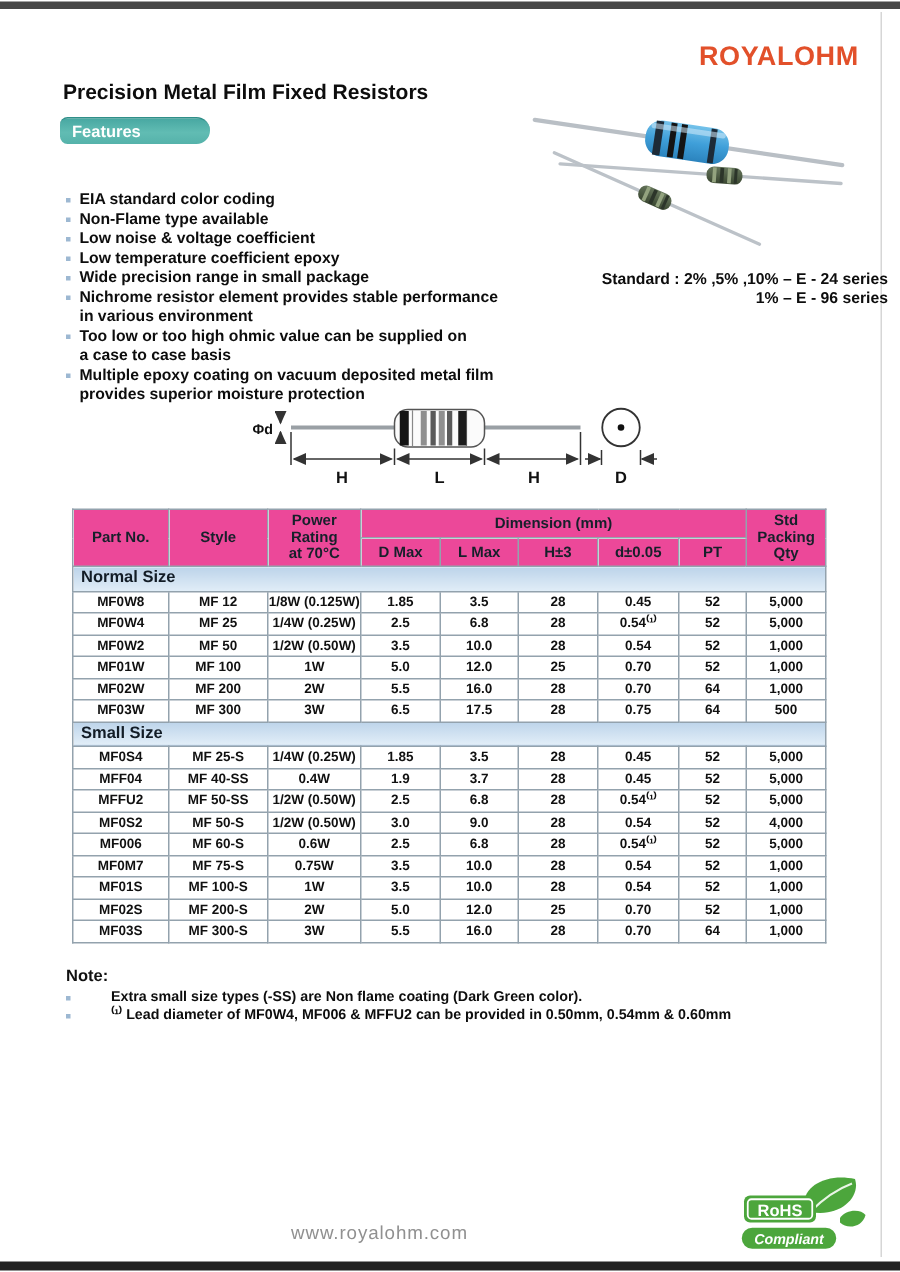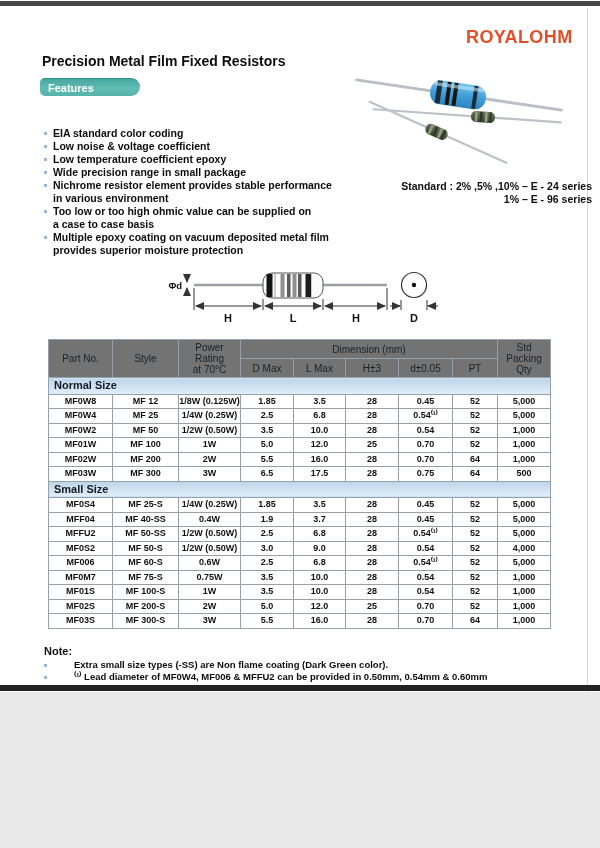--- a/index.html
+++ b/index.html
@@ -1,16 +1,16 @@
 <!DOCTYPE html>
 <html><head>
 <meta charset="utf-8">
 <style>
   html,body{margin:0;padding:0;background:#e9e9e9;}
-  .page{position:relative;width:600px;height:692px;background:#ffffff;overflow:hidden;
+  .page{position:relative;width:600px;height:848px;background:#ffffff;overflow:hidden;
         font-family:"Liberation Sans",sans-serif;color:#111;}
   .top-bar{position:absolute;top:1px;left:0;width:100%;height:5px;background:#474747;}
   .bottom-bar{position:absolute;bottom:1px;left:0;width:100%;height:6px;background:#222;}
   .edge-line{position:absolute;left:587px;top:8px;width:1px;height:830px;background:#d6d6d6;}
 
   .logo{position:absolute;left:466px;top:27px;font-size:18px;font-weight:800;
         color:#e2502a;letter-spacing:0.4px;}
   .title{position:absolute;left:42px;top:53px;font-size:14px;font-weight:bold;color:#0d0d0d;}
 
   .features-badge{position:absolute;left:40px;top:78px;width:100px;height:18px;
@@ -25,21 +25,21 @@
 
   .photo{position:absolute;left:340px;top:70px;}
 
   .standard{position:absolute;right:8px;top:180px;text-align:right;
         font-size:10.5px;font-weight:bold;line-height:13px;color:#0d0d0d;}
 
   .diagram{position:absolute;left:60px;top:250px;}
 
   table.spec{position:absolute;left:48px;top:339px;width:503px;border-collapse:collapse;table-layout:fixed;}
   table.spec th,table.spec td{border:1px solid #93a2ad;text-align:center;padding:0;overflow:hidden;}
-  table.spec thead th{background:#737373;font-size:10px;font-weight:normal;line-height:11px;
+  table.spec thead th{background:#ec4899;font-size:10px;font-weight:bold;line-height:11px;
         padding:2px 0;white-space:pre-line;color:#16202a;}
   table.spec thead tr.sub th{padding:2px 0;}
   table.spec td.section-cell{background:linear-gradient(180deg,#bdd4ea,#e2eef8);
         text-align:left;padding:1px 0 1px 5px;font-size:11px;font-weight:bold;color:#121c26;}
   table.spec tbody td{font-size:9px;font-weight:600;line-height:13.5px;white-space:nowrap;color:#101010;}
 
   .note{position:absolute;left:44px;top:645px;width:480px;}
   .note-heading{font-size:11px;font-weight:bold;margin-bottom:2px;}
   .note-text{font-size:9.5px;font-weight:600;line-height:11.5px;color:#0d0d0d;margin-left:21px;}
 
@@ -55,20 +55,24 @@
   <div class="edge-line"></div>
 
   <div class="logo">ROYALOHM</div>
   <div class="title">Precision Metal Film Fixed Resistors</div>
 
   <div class="features-badge">Features</div>
   <div class="features" id="features-list">
       <div class="feature-item">
         <span class="bullet"></span>
         <span class="feature-text">EIA standard color coding</span>
+      </div>
+      <div class="feature-item">
+        <span class="bullet"></span>
+        <span class="feature-text">Non-Flame type available</span>
       </div>
       <div class="feature-item">
         <span class="bullet"></span>
         <span class="feature-text">Low noise &amp; voltage coefficient</span>
       </div>
       <div class="feature-item">
         <span class="bullet"></span>
         <span class="feature-text">Low temperature coefficient epoxy</span>
       </div>
       <div class="feature-item">

